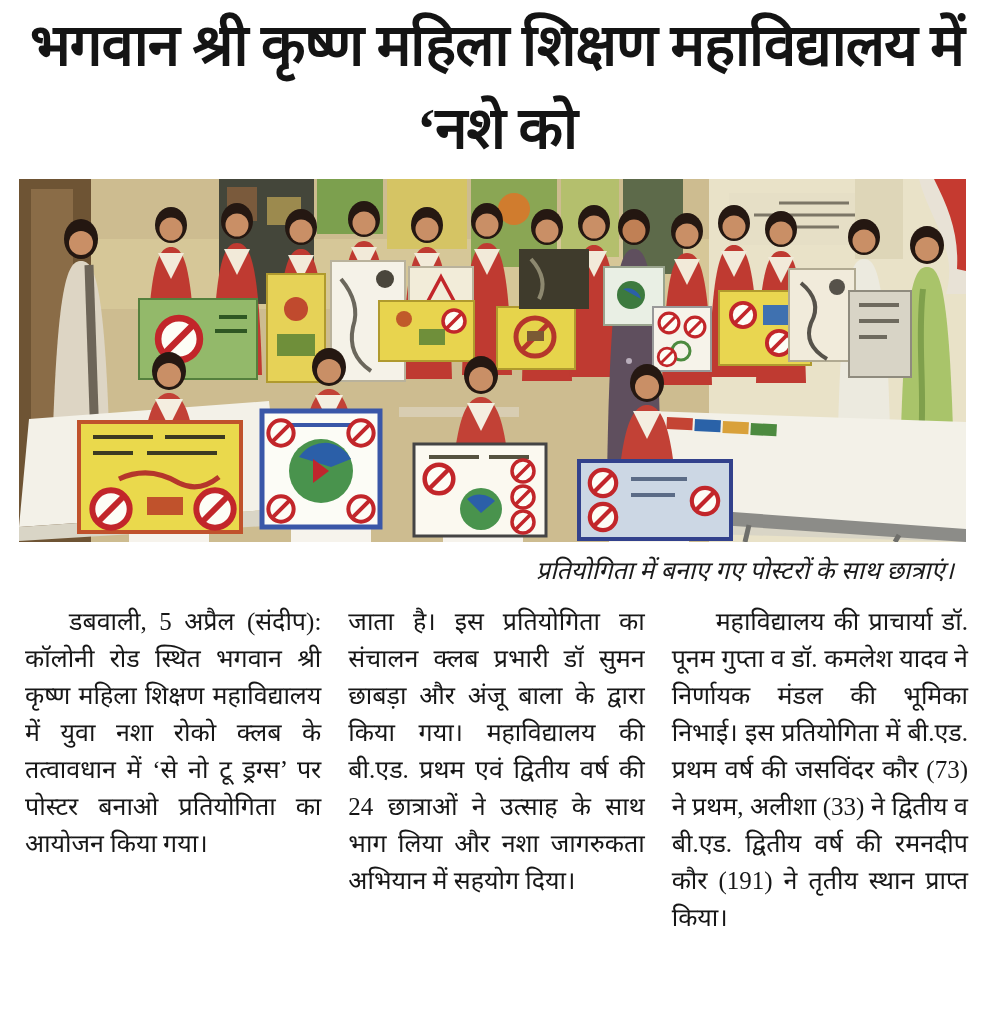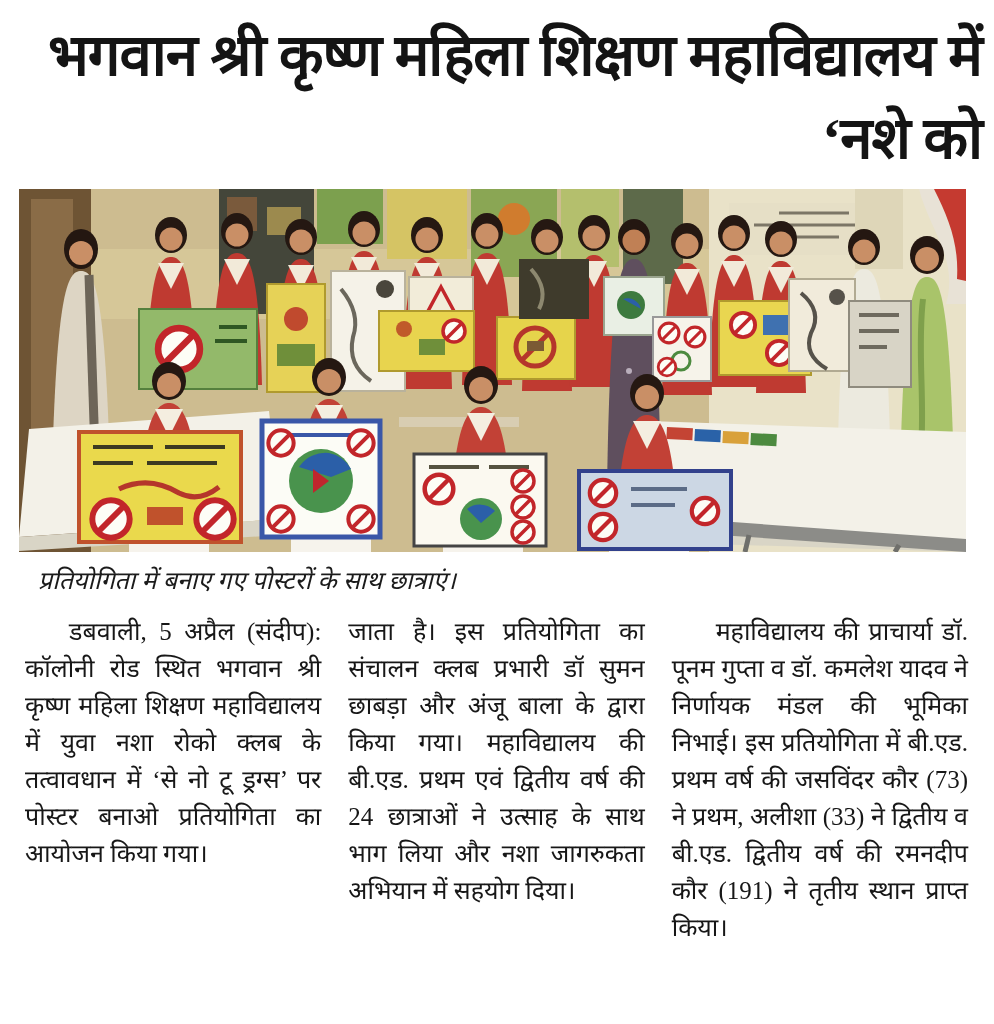--- a/index.html
+++ b/index.html
@@ -5,22 +5,22 @@
   html,body{margin:0;padding:0;background:#ffffff;}
   .page{
     position:relative;
     width:994px;height:1024px;
     background:#ffffff;
     overflow:hidden;
     font-family:"Liberation Serif","DejaVu Sans",serif;
   }
   
   .headline{
-    padding:14px 12px 0 12px;
-    text-align:right;
+    padding:4px 12px 0 12px;
+    text-align:center;
     font-weight:bold;
     font-size:58px;
     line-height:83px;
     color:#141414;
     letter-spacing:-1px;
   }
   .headline .red{color:#d6212a;}
   
   .photo-wrap{
     width:947px;height:363px;
@@ -29,20 +29,21 @@
     background:#cdbc90;
   }
   .photo-wrap svg{display:block;width:100%;height:100%;}
   
   .caption{
     margin:10px 40px 0 38px;
     font-style:italic;
     font-weight:500;
     font-size:25px;
     color:#1b1b1b;
+    text-align:right;
   }
   
   .cols{
     display:flex;
     gap:27px;
     padding:17px 26px 0 25px;
   }
   .col{
     flex:1;
     font-size:25px;

